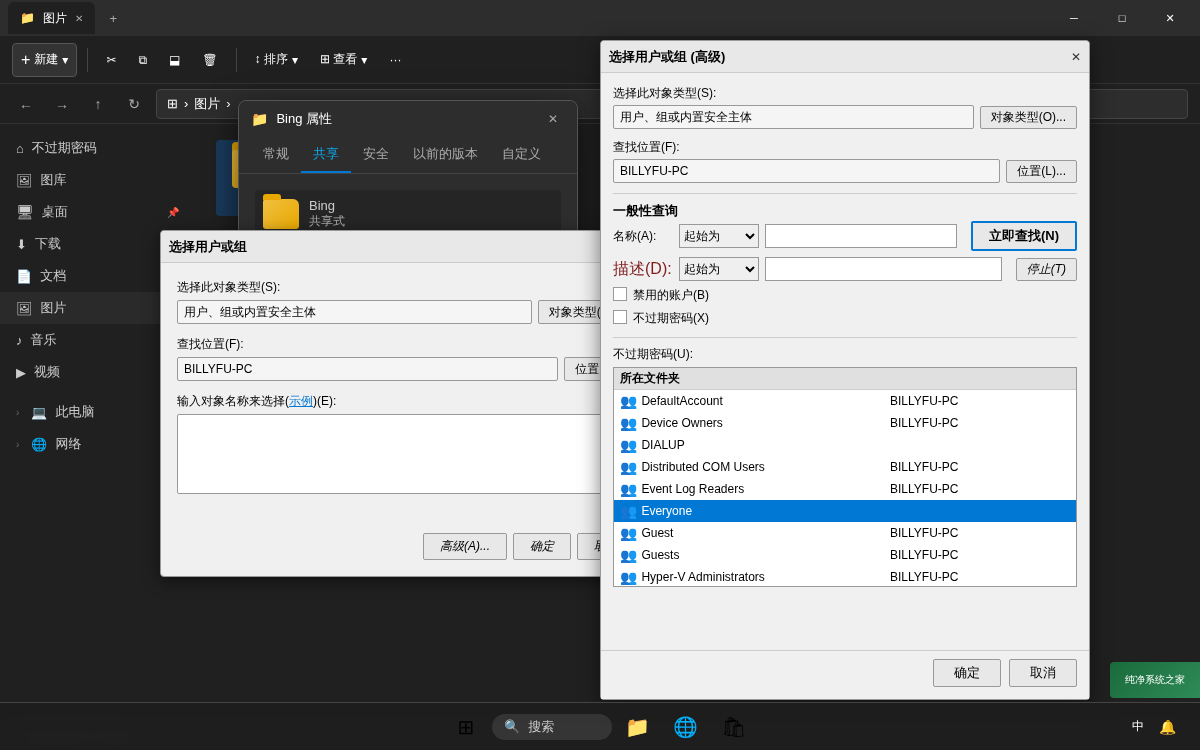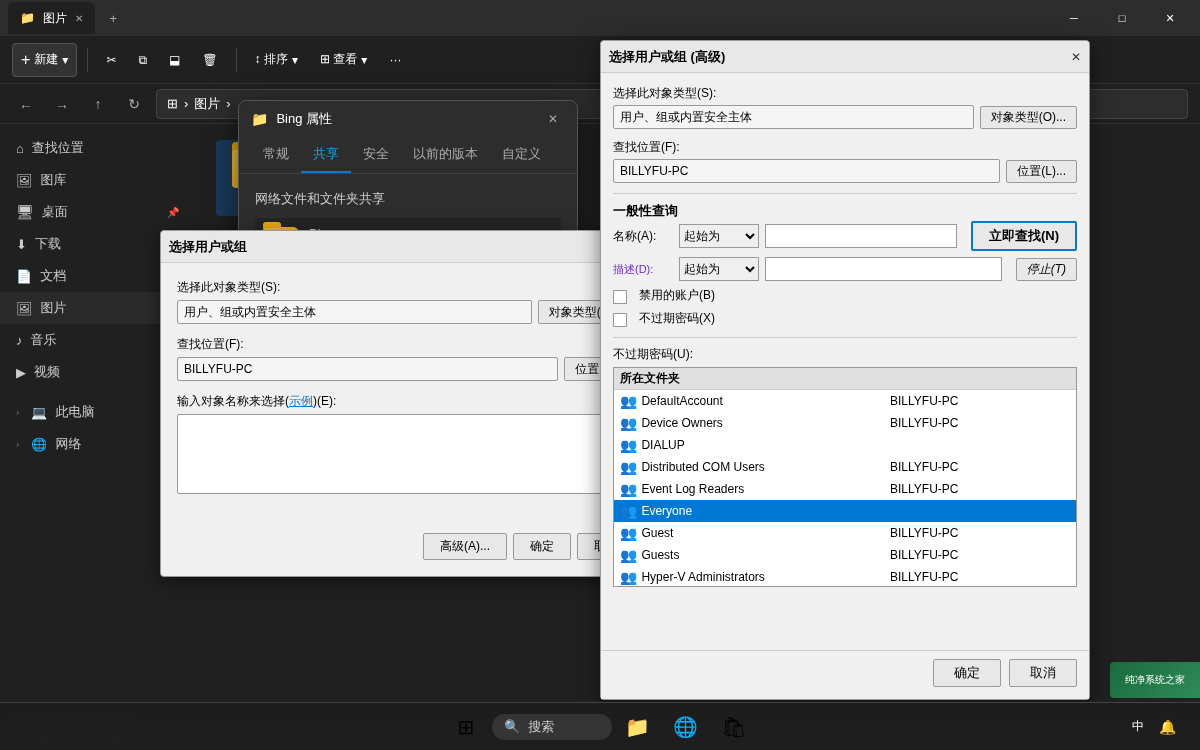--- a/index.html
+++ b/index.html
@@ -401,20 +401,21 @@
       padding: 8px 16px 16px;
     }
     .dfooter-btn {
       padding: 4px 16px;
       background: #e8e8e8;
       border: 1px solid #999;
       border-radius: 2px;
       font-size: 12px;
       color: #000;
       cursor: pointer;
+      font-style: italic;
     }
 
     
     .dialog-advanced {
       position: absolute;
       top: 40px; left: 600px;
       width: 490px;
       height: 660px;
       background: #f0f0f0;
       border: 1px solid #999;
@@ -460,21 +461,21 @@
     }
     .adv-btn.primary-btn {
       background: #e8e8e8;
       border: 2px solid #0078d4;
       padding: 4px 16px;
       font-size: 13px;
       font-weight: 600;
     }
     .adv-divider { height: 1px; background: #ccc; margin: 8px 0; }
     .adv-section-header { font-size: 13px; font-weight: 600; color: #000; margin-bottom: 1px; }
-    .adv-checkbox-row { display: flex; align-items: flex-end; gap: 12px; margin-bottom: 6px; font-size: 12px; color: #000; }
+    .adv-checkbox-row { display: flex; align-items: flex-start; gap: 6px; margin-bottom: 6px; font-size: 12px; color: #000; }
     .adv-checkbox { width: 14px; height: 14px; border: 1px solid #999; background: #fff; }
 
     
     .search-results-section { margin-top: 4px; }
     .search-results-label { font-size: 12px; color: #000; margin-bottom: 4px; }
     .search-results-table {
       width: 100%;
       border: 1px solid #999;
       background: #fff;
       height: 220px;
@@ -612,21 +613,21 @@
       <span>🔍</span>
       <span style="color:#888; font-size:12px;">搜索</span>
     </div>
   </div>
 
   <div class="main-content">
 
     <div class="sidebar">
       <div class="sidebar-item">
         <span>⌂</span>
-        <span>查找位置</span>
+        <span>不过期密码</span>
       </div>
       <div class="sidebar-item">
         <span>🖼</span>
         <span>图库</span>
       </div>
       <div class="sidebar-item">
         <span style="font-size:14px;">🖥</span>
         <span>桌面</span>
         <span class="sidebar-expand" style="margin-left:auto;">📌</span>
       </div>
@@ -692,21 +693,20 @@
     <div class="dialog-close-btn">✕</div>
   </div>
   <div class="dialog-tabs">
     <div class="dialog-tab">常规</div>
     <div class="dialog-tab active">共享</div>
     <div class="dialog-tab">安全</div>
     <div class="dialog-tab">以前的版本</div>
     <div class="dialog-tab">自定义</div>
   </div>
   <div class="dialog-body">
-    <div class="dialog-section-title">网络文件和文件夹共享</div>
     <div class="share-info">
       <div class="share-folder-icon"></div>
       <div>
         <div class="share-info-text">Bing</div>
         <div class="share-type">共享式</div>
       </div>
     </div>
   </div>
   <div class="dialog-footer">
     <div class="dialog-btn primary">确定</div>
@@ -780,21 +780,21 @@
       <div style="display:flex; align-items:center; margin-bottom:6px; gap:6px;">
         <span style="font-size:12px;color:#000;width:60px;">名称(A):</span>
         <select style="width:80px;height:24px;font-size:12px;border:1px solid #999;">
           <option>起始为</option>
         </select>
         <input type="text" style="flex: 1 1 0%; height: 24px; border: 1px solid rgb(153, 153, 153); font-size: 12px; padding: 0px 4px;">
         <button class="adv-btn primary-btn" style="margin-left:8px;">立即查找(N)</button>
       </div>
 
       <div style="display:flex; align-items:center; margin-bottom:6px; gap:6px;">
-        <span style="font-size:11px;color:#6d28d9;width:60px;">描述(D):</span>
+        <span style="font-size:16px;color:#7f1d1d;width:60px;">描述(D):</span>
         <select style="width:80px;height:24px;font-size:12px;border:1px solid #999;">
           <option>起始为</option>
         </select>
         <input type="text" style="flex: 1 1 0%; height: 24px; border: 1px solid rgb(153, 153, 153); font-size: 12px; padding: 0px 4px;">
         <button class="adv-btn" style="margin-left:8px;font-style:italic;">停止(T)</button>
       </div>
 
       <div class="adv-checkbox-row">
         <div class="adv-checkbox"></div>
         <span>禁用的账户(B)</span>

